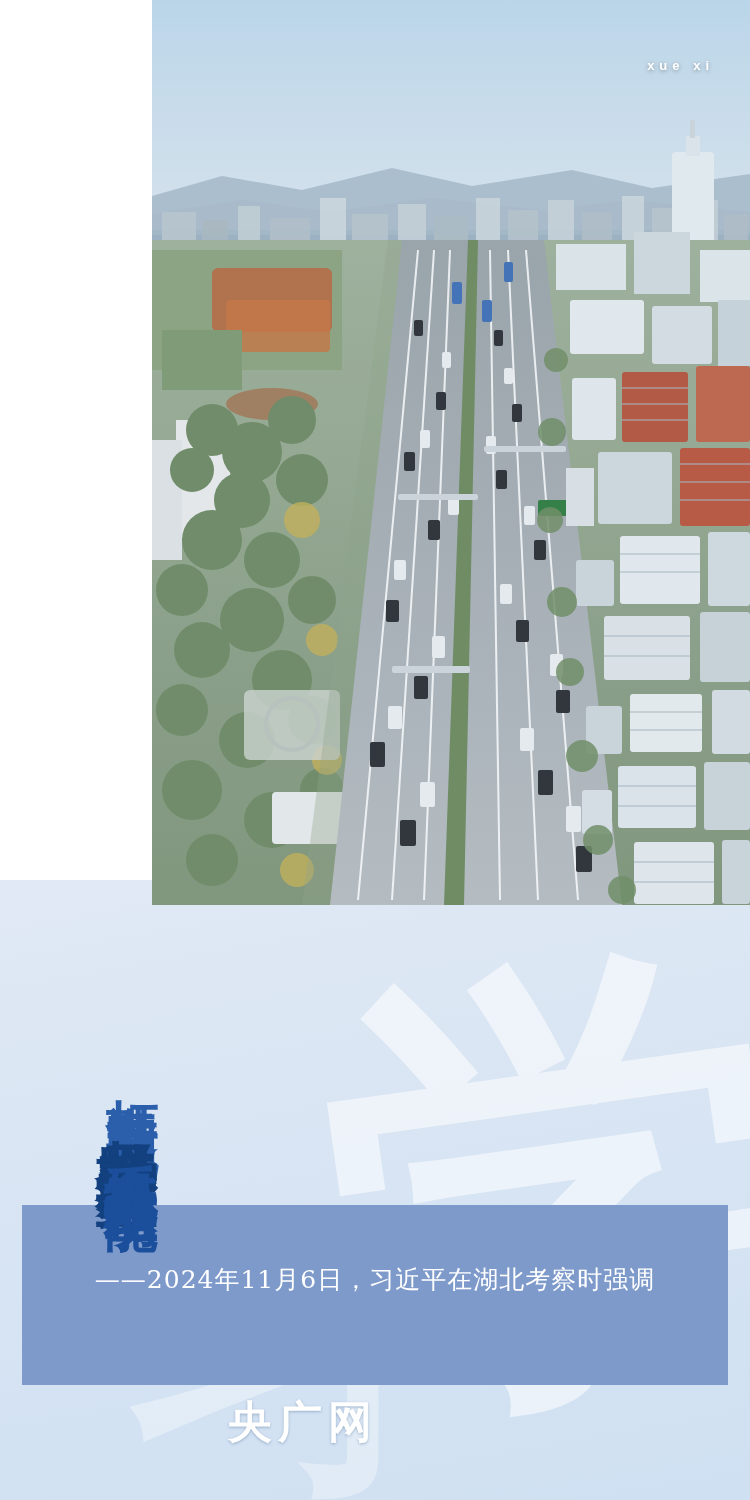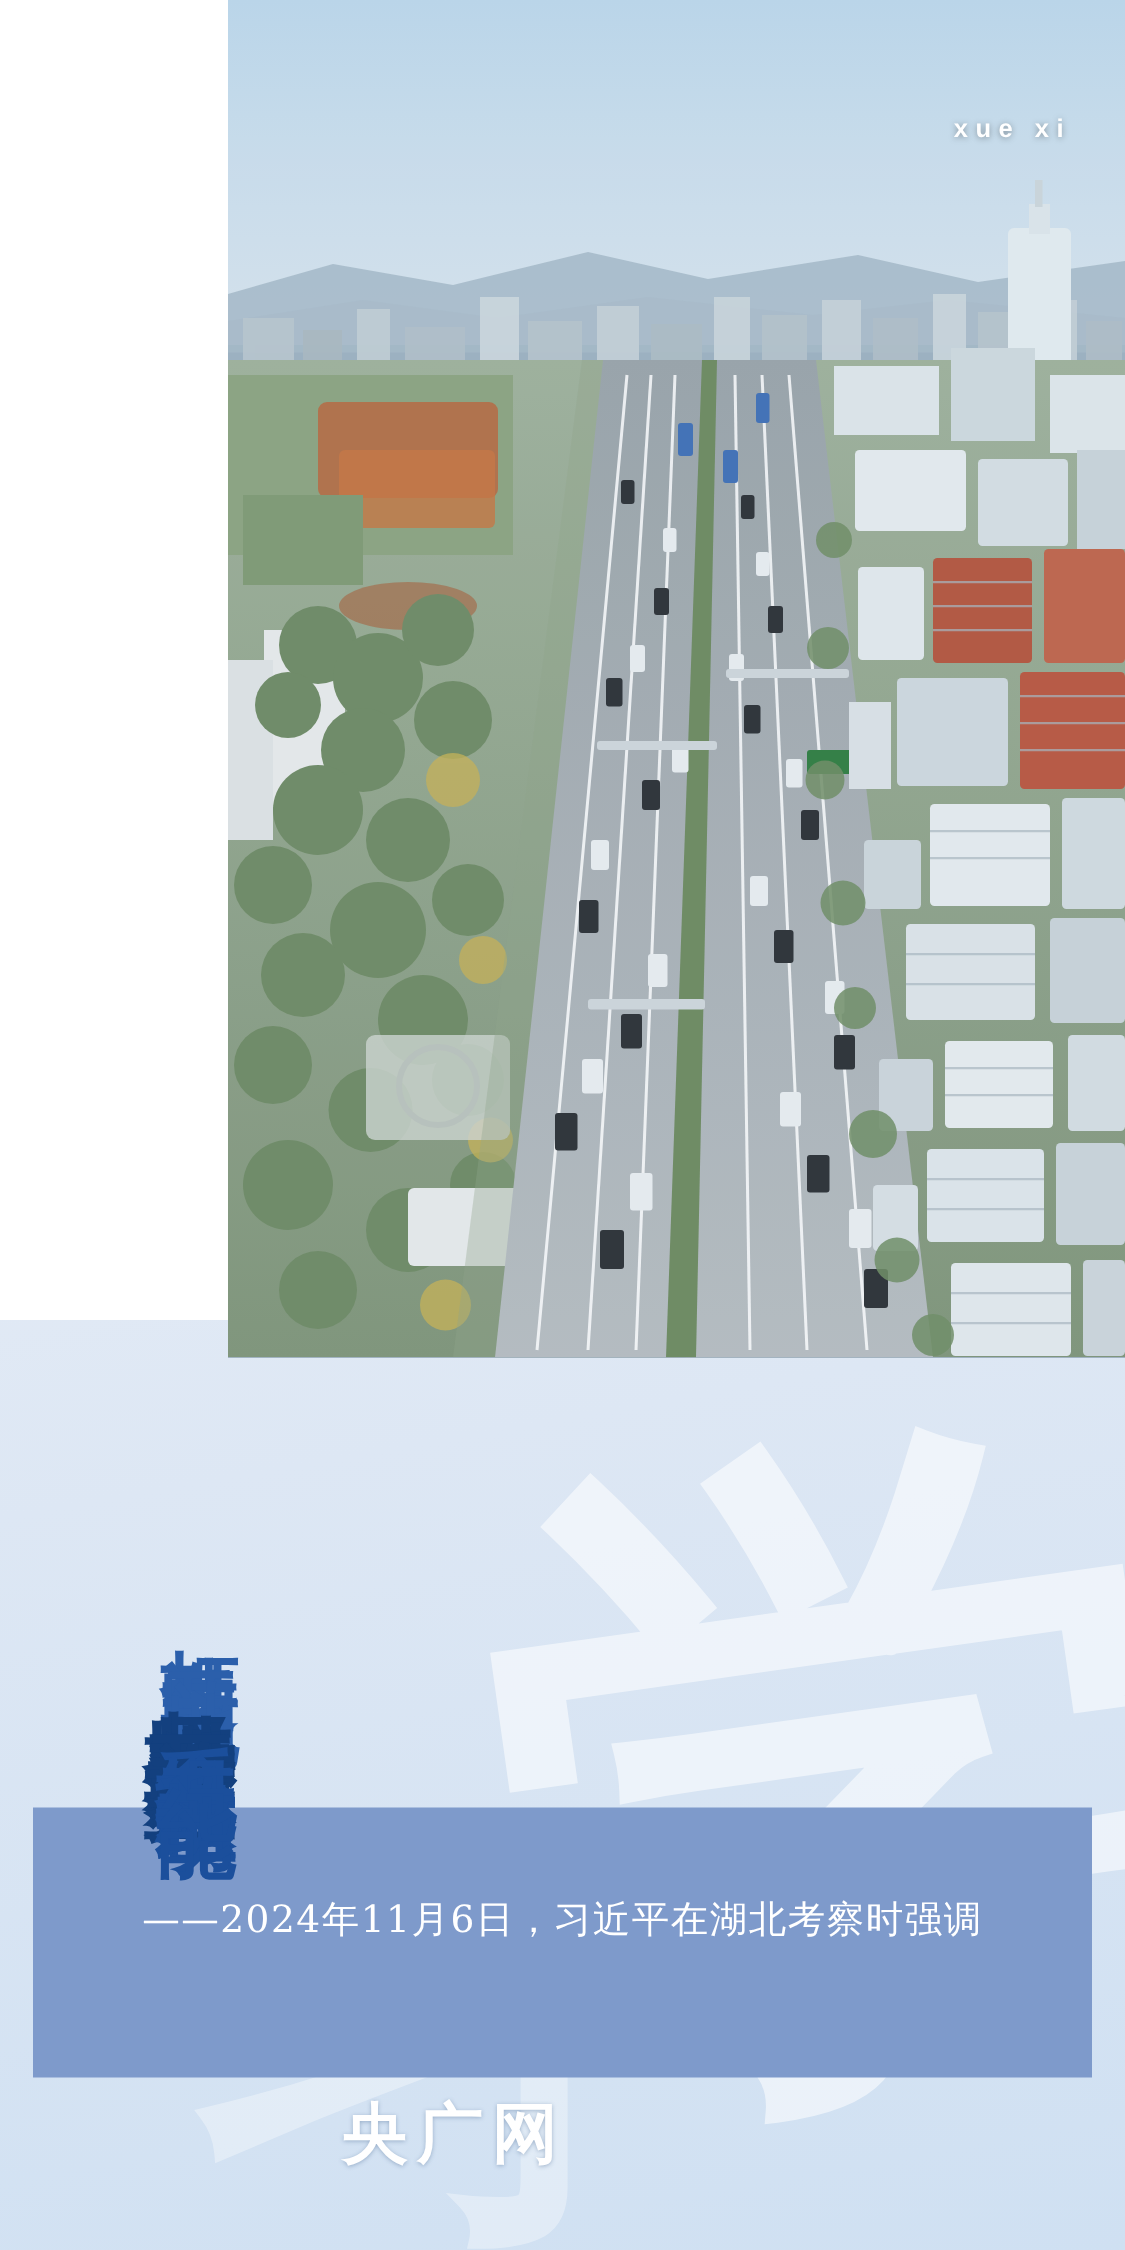--- a/index.html
+++ b/index.html
@@ -125,23 +125,23 @@
     text-shadow: 0 2px 6px rgba(0,0,0,0.35);
     white-space: nowrap;
   }
   .logo-main .script {
     font-family: "DejaVu Serif", serif;
     font-style: italic;
     font-size: 56px;
     letter-spacing: 0;
   }
   .logo-pinyin {
-    margin-top: 24px;
+    margin-top: 6px;
     font-family: "Liberation Sans", sans-serif;
-    font-size: 17px;
+    font-size: 13px;
     letter-spacing: 5px;
     font-weight: 700;
     text-shadow: 0 1px 4px rgba(0,0,0,0.35);
   }
 
   
   .quote {
     position: absolute;
     left: 182px;
     top: 915px;

